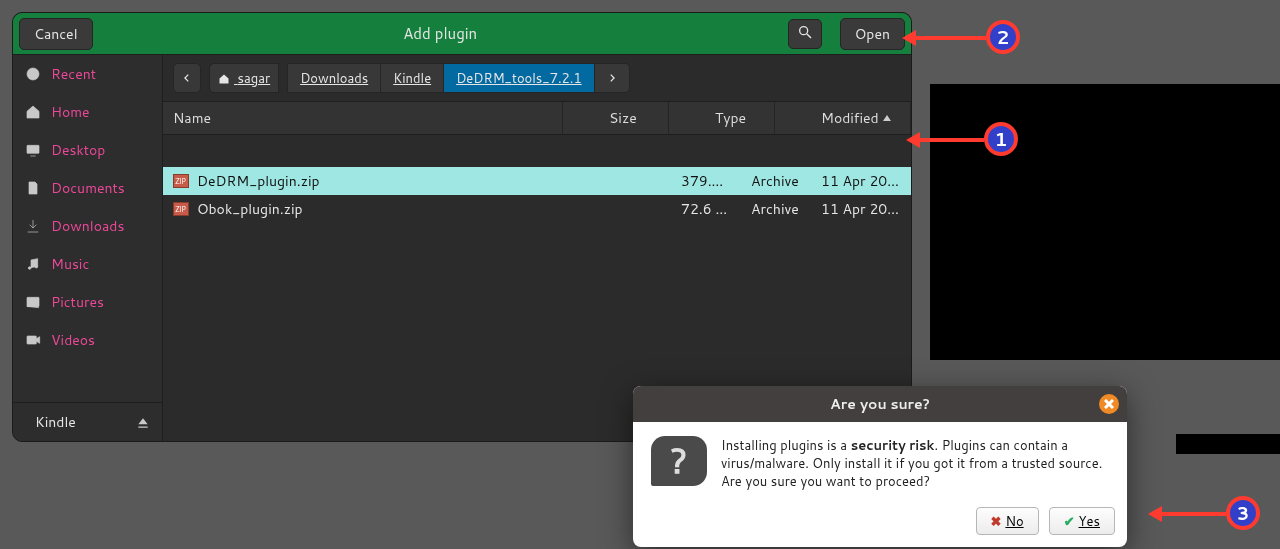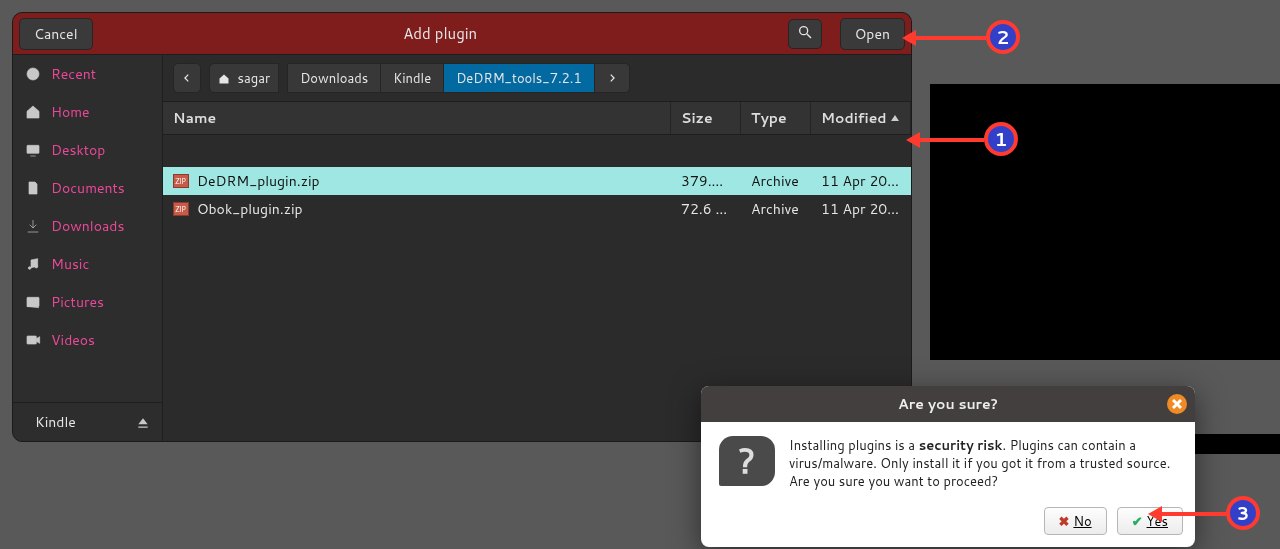--- a/index.html
+++ b/index.html
@@ -5,21 +5,21 @@
   * { box-sizing: border-box; margin: 0; padding: 0; font-family: "Cantarell", "Segoe UI", sans-serif; }
   body { background: #595959; width: 1280px; height: 549px; position: relative; overflow: hidden; }
 
   
   .dialog {
     position: absolute; left: 12px; top: 12px; width: 900px; height: 430px;
     background: #2b2b2b; border-radius: 10px; border: 1px solid #1b1b1b;
     display: flex; flex-direction: column; overflow: hidden; color: #e6e6e6;
   }
   .titlebar {
-    height: 42px; background: #7f1d1d; display: flex; align-items: center;
+    height: 42px; background: #15803d; display: flex; align-items: center;
     padding: 0 6px; gap: 18px; border-bottom: 1px solid #1e1e1e;
   }
   .tbtn {
     background: #3a3a3a; border: 1px solid #252525; color: #e6e6e6;
     border-radius: 5px; padding: 5px 14px; font-size: 14px; cursor: pointer;
   }
   .title { flex: 1; text-align: center; font-weight: 400; font-size: 15px; }
   .iconbtn {
     width: 34px; height: 30px; background: #3a3a3a; border: 1px solid #252525;
     border-radius: 5px; display: flex; align-items: center; justify-content: center; cursor: pointer;
@@ -36,46 +36,46 @@
     display: flex; align-items: center; gap: 10px; padding: 9px 12px;
     color: #ec4899; cursor: pointer;
   }
   .side-item .ic { width: 16px; height: 16px; display: flex; align-items: center; justify-content: center; }
   .side-item .ic svg { width: 16px; height: 16px; stroke: #c8c8c8; fill: #c8c8c8; }
   .side-sep { height: 1px; background: #1e1e1e; margin-top: auto; }
   .side-kindle { display: flex; align-items: center; gap: 10px; padding: 9px 12px; }
   .eject { margin-left: auto; width: 14px; height: 14px; }
 
   .main { flex: 1; display: flex; flex-direction: column; min-width: 0; }
-  .pathbar { display: flex; align-items: flex-end; gap: 0; padding: 8px 10px; border-bottom: 1px solid #1e1e1e; }
+  .pathbar { display: flex; align-items: flex-end; gap: 0; padding: 8px 10px; border-bottom: 1px solid #1e1e1e; text-decoration: underline; }
   .pbtn {
     background: #383838; border: 1px solid #252525; color: #e6e6e6;
     padding: 5px 12px; font-size: 13px; cursor: pointer; border-right-width: 0;
   }
   .pbtn:first-child { border-radius: 5px 0 0 5px; padding: 5px 8px; margin-right: 8px; border-right-width: 1px; border-radius: 5px; }
   .crumbs { display: flex; }
   .crumbs .pbtn:first-of-type { border-radius: 5px 0 0 5px; }
   .crumbs .pbtn:last-of-type  { border-radius: 0 5px 5px 0; border-right-width: 1px; }
   .pbtn.active { background: #0369a1; }
   .pbtn .home-ic { display: inline-flex; vertical-align: -2px; margin-right: 4px; }
 
   .filelist { flex: 1; background: #2b2b2b; font-size: 14px; overflow: auto; }
   .fhdr, .frow { display: grid; grid-template-columns: 1fr 70px 70px 100px; align-items: center; }
-  .fhdr { background: #333; color: #ddd; font-weight: 700; border-bottom: 1px solid #1e1e1e; }
+  .fhdr { background: #333; color: #ddd; font-weight: 400; border-bottom: 1px solid #1e1e1e; gap: 36px; }
   .fhdr > div { padding: 6px 10px; border-right: 1px solid #242424; display: flex; align-items: center; gap: 4px; }
   .frow > div { padding: 4px 10px; white-space: nowrap; overflow: hidden; text-overflow: ellipsis; }
   .frow.selected { background: #9fe7e3; color: #111; margin-top: 32px; }
   .fname { display: flex; align-items: center; gap: 8px; }
   .zip-ic { width: 16px; height: 14px; background: #c75b4a; border: 1px solid #8b3a2e; display: inline-block; position: relative; }
   .zip-ic::after { content: "ZIP"; position: absolute; left: 1px; top: 1px; font-size: 7px; color: #fff; letter-spacing: -0.5px; }
   .sort-ic { width: 0; height: 0; border-left: 4px solid transparent; border-right: 4px solid transparent; border-bottom: 6px solid #ccc; }
 
   
   .confirm {
-    position: absolute; left: 701px; top: 386px; width: 494px;
+    position: absolute; left: 633px; top: 386px; width: 494px;
     background: #fff; color: #222; border-radius: 8px; overflow: hidden;
     box-shadow: 0 8px 30px rgba(0,0,0,.5);
   }
   .confirm-hd {
     background: #423f3e; color: #eee; font-weight: 700; font-size: 14px;
     text-align: center; padding: 8px; position: relative;
   }
   .close-x {
     position: absolute; right: 8px; top: 50%; transform: translateY(-50%);
     width: 20px; height: 20px; background: #f08a24; border-radius: 50%;

